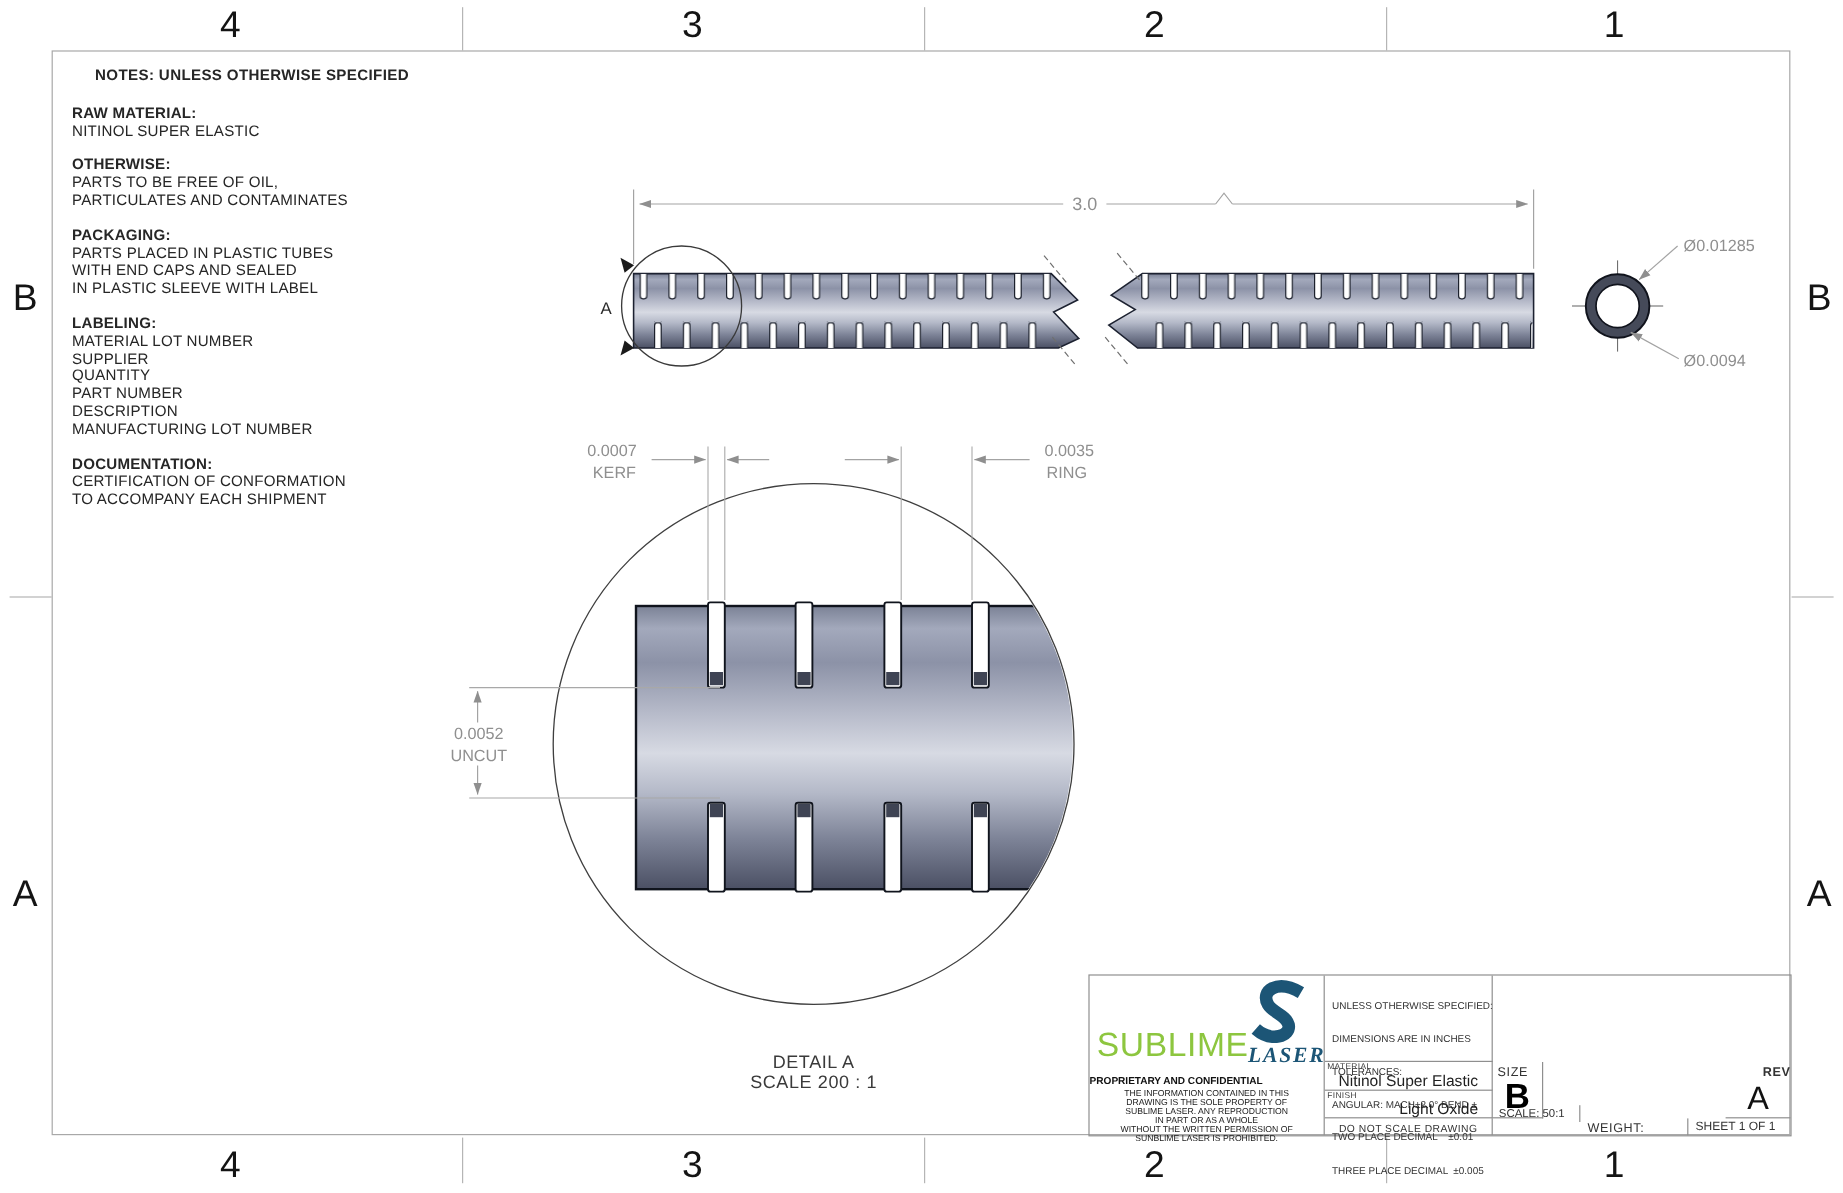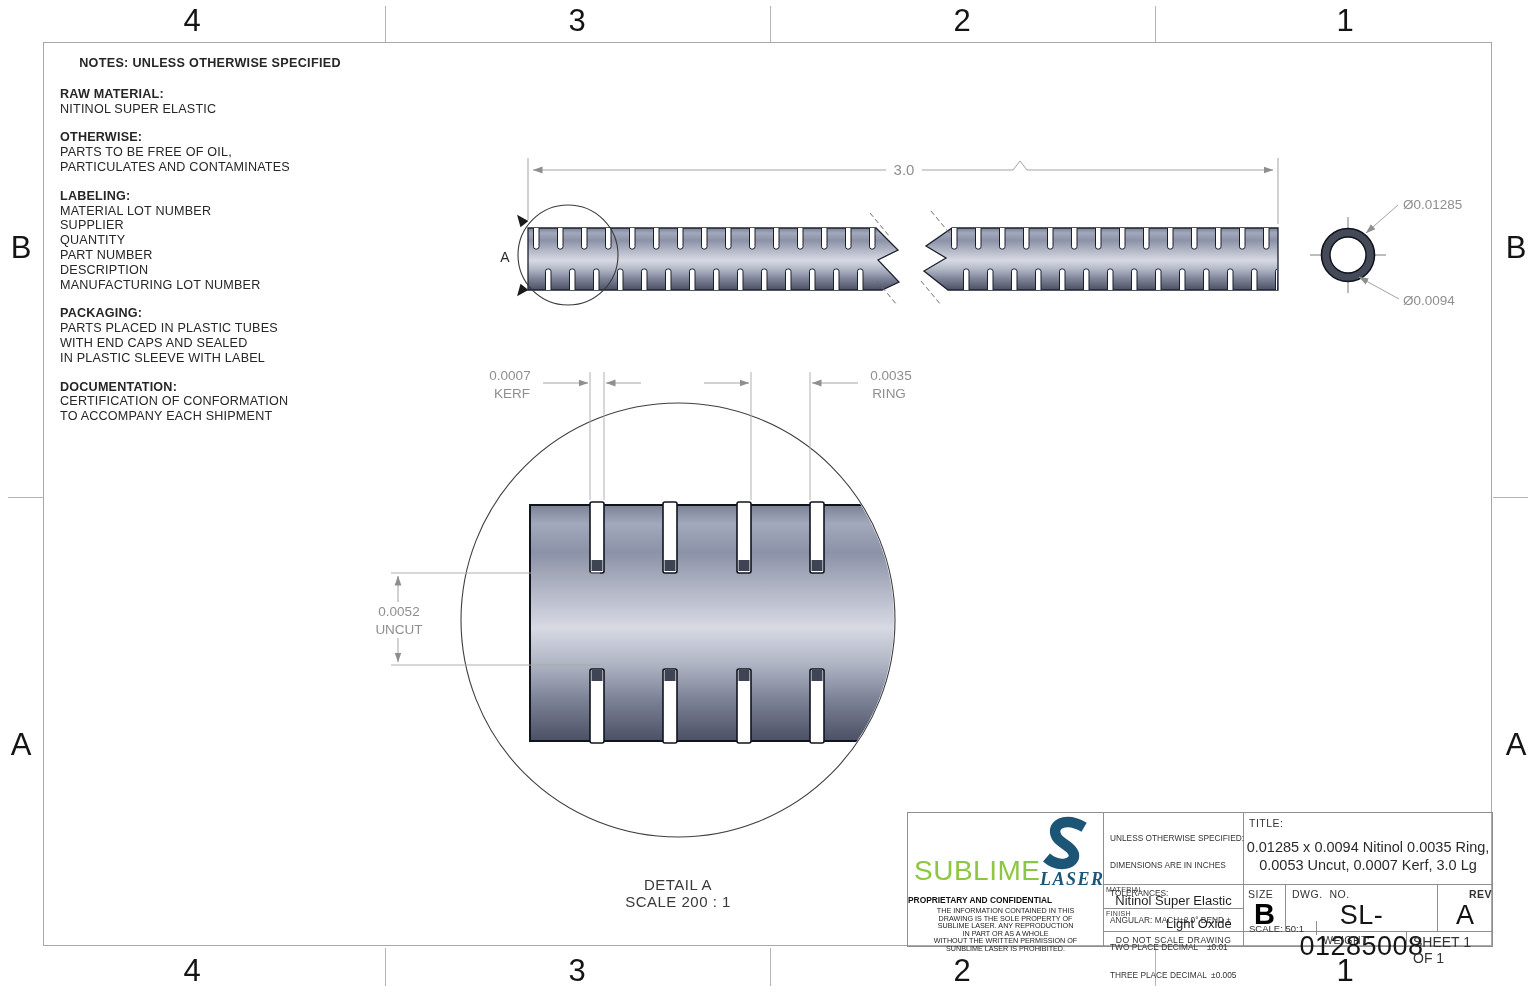--- a/index.html
+++ b/index.html
@@ -80,33 +80,33 @@
     <div class="note-sec">
       <div class="note-title">RAW MATERIAL:</div>
       <div>NITINOL SUPER ELASTIC</div>
     </div>
     <div class="note-sec">
       <div class="note-title">OTHERWISE:</div>
       <div>PARTS TO BE FREE OF OIL,</div>
       <div>PARTICULATES AND CONTAMINATES</div>
     </div>
     <div class="note-sec">
+      <div class="note-title">PACKAGING:</div>
+      <div>PARTS PLACED IN PLASTIC TUBES</div>
+      <div>WITH END CAPS AND SEALED</div>
+      <div>IN PLASTIC SLEEVE WITH LABEL</div>
+    </div>
+    <div class="note-sec">
       <div class="note-title">LABELING:</div>
       <div>MATERIAL LOT NUMBER</div>
       <div>SUPPLIER</div>
       <div>QUANTITY</div>
       <div>PART NUMBER</div>
       <div>DESCRIPTION</div>
       <div>MANUFACTURING LOT NUMBER</div>
-    </div>
-    <div class="note-sec">
-      <div class="note-title">PACKAGING:</div>
-      <div>PARTS PLACED IN PLASTIC TUBES</div>
-      <div>WITH END CAPS AND SEALED</div>
-      <div>IN PLASTIC SLEEVE WITH LABEL</div>
     </div>
     <div class="note-sec">
       <div class="note-title">DOCUMENTATION:</div>
       <div>CERTIFICATION OF CONFORMATION</div>
       <div>TO ACCOMPANY EACH SHIPMENT</div>
     </div>
   </div>
 
 
   <svg id="drawing-svg" width="1536" height="994" viewBox="0 0 1536 994">
@@ -282,47 +282,38 @@
 
     <div class="tb-cell bR bB" style="left:196px;top:96px;width:140px;height:23px;">
       <div class="tb-label" style="position:absolute;left:2px;top:1px;font-size:7px;">FINISH</div>
       <div class="cell-value" style="position:absolute;left:18px;top:7px;margin-left:44px;">Light Oxide</div>
     </div>
 
     <div class="tb-cell bR" style="left:196px;top:119px;width:140px;height:14px;text-align:center;font-size:8.6px;color:#333;padding-top:3px;letter-spacing:.4px;">
       <span>DO NOT SCALE DRAWING</span>
     </div>
 
-    <div class="tb-cell bB" style="left:336px;top:0;width:248px;height:72px;">
-      <div class="small-cap" style="position:absolute;left:5px;top:4px;">TITLE:</div>
-      <div style="position:absolute;left:0;top:26px;width:100%;text-align:center;font-size:14.5px;color:#2b2b2b;">0.01285 x 0.0094 Nitinol 0.0035 Ring,</div>
-      <div style="position:absolute;left:0;top:44px;width:100%;text-align:center;font-size:14.5px;color:#2b2b2b;">0.0053 Uncut, 0.0007 Kerf, 3.0 Lg</div>
-    </div>
 
     <div class="tb-cell bR bB" style="left:336px;top:72px;width:42px;height:47px;">
       <div class="small-cap" style="position:absolute;left:4px;top:3px;">SIZE</div>
       <div style="position:absolute;left:0;top:13px;width:100%;text-align:center;font-size:29px;font-weight:bold;color:#000;">B</div>
     </div>
 
-    <div class="tb-cell bR bB" style="left:378px;top:72px;width:152px;height:47px;">
-      <div class="small-cap" style="position:absolute;left:6px;top:3px;white-space:pre;">DWG.  NO.</div>
-      <div style="position:absolute;left:0;top:15px;width:100%;text-align:center;font-size:27px;color:#151515;letter-spacing:.5px;">SL-01285008</div>
-    </div>
 
     <div class="tb-cell bB" style="left:530px;top:72px;width:54px;height:47px;">
       <div class="small-cap" style="position:absolute;left:0;top:3px;width:100%;text-align:right;font-weight:bold;">REV</div>
       <div style="position:absolute;left:0;top:15px;width:100%;text-align:center;font-size:27px;color:#111;">A</div>
     </div>
 
     <div class="tb-cell bR" style="left:336px;top:108px;width:73px;height:14px;font-size:9.5px;color:#333;padding:2px 0 12px 5px;">
       <span>SCALE: 50:1</span>
     </div>
 
     <div class="tb-cell bR" style="left:409px;top:119px;width:90px;height:14px;font-size:10.5px;color:#333;padding:2px 0 0 6px;letter-spacing:.5px;">
       <span>WEIGHT:</span>
     </div>
 
-    <div class="tb-cell" style="left:499px;top:119px;width:85px;height:14px;font-size:14px;color:#333;padding:2px 0 0 6px;">
+    <div class="tb-cell" style="left:499px;top:119px;width:85px;height:14px;font-size:10px;color:#333;padding:2px 0 0 6px;">
       <span>SHEET 1 OF 1</span>
     </div>
 
   </div>
 </div>
 
 </body></html>

